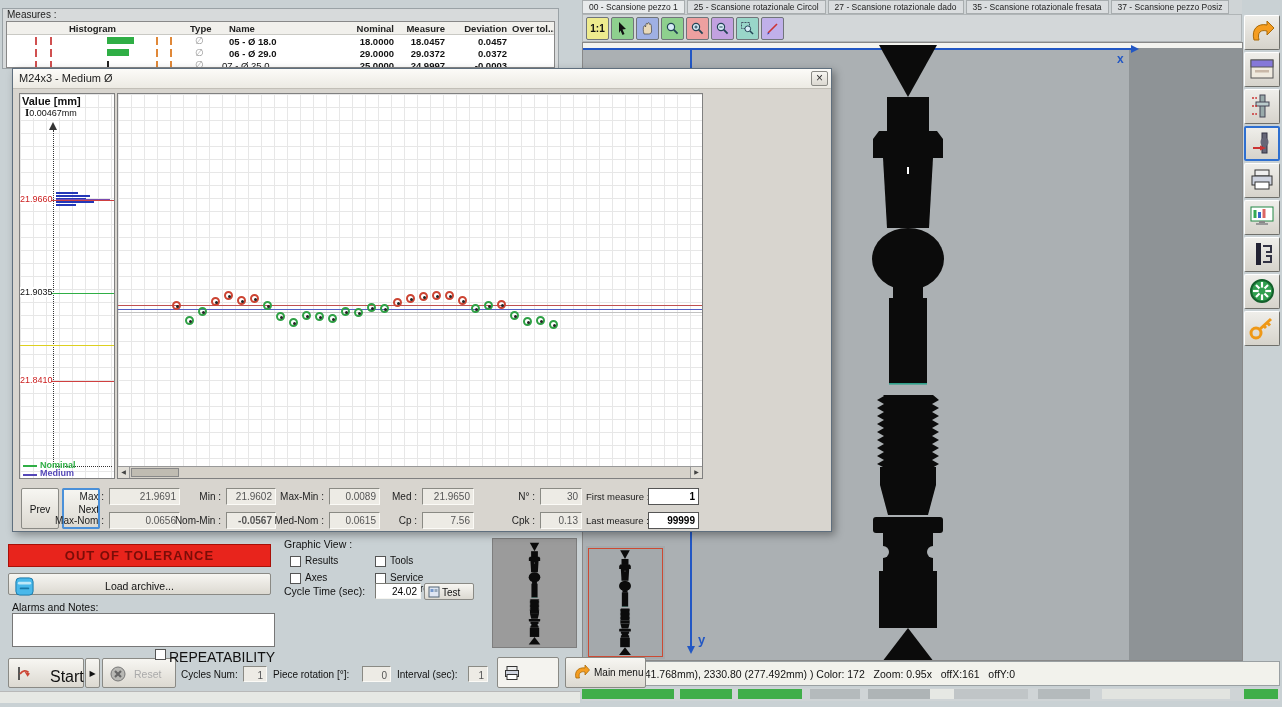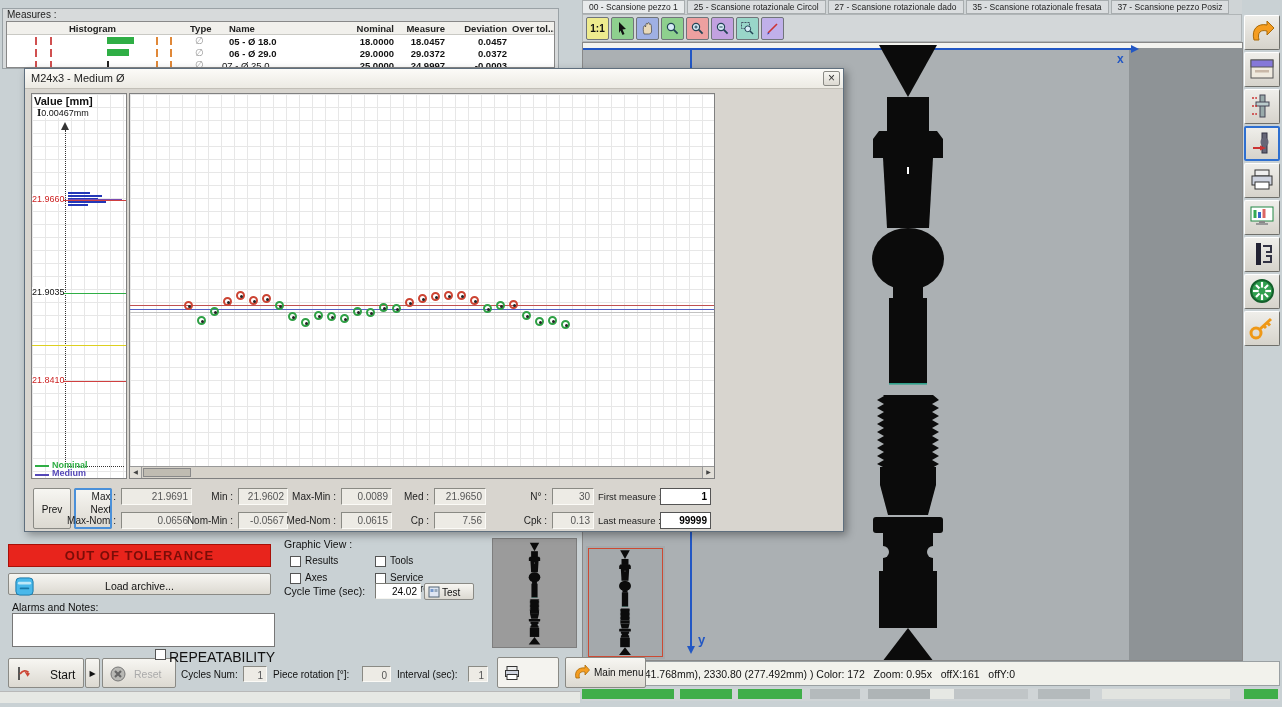--- a/index.html
+++ b/index.html
@@ -17,21 +17,21 @@
         linear-gradient(90deg,#e7e7e7 1px,transparent 1px);background-size:13px 13px;background-color:#fff;}
   
   #measures{left:2px;top:8px;width:557px;height:61px;background:#d7dadb;border:1px solid #9aa2a6;}
   #mtable{left:3px;top:12px;width:549px;height:47px;background:#fff;border:1px solid #888;overflow:hidden;}
   #mhead{left:0;top:0;width:100%;height:13px;background:#f1f0ec;border-bottom:1px solid #c9c9c4;}
   .hcell{position:absolute;top:1px;font-size:9.5px;font-weight:bold;color:#222;white-space:nowrap;}
   .mrow{position:absolute;left:0;width:100%;height:12px;}
   .mcell{position:absolute;top:1px;font-size:9.5px;white-space:nowrap;}
   .dash{position:absolute;top:2px;width:2px;height:8px;}
   
-  #dialog{left:24px;top:68px;width:820px;height:464px;background:#d8d5cf;border:1px solid #5f6f7e;
+  #dialog{left:12px;top:68px;width:820px;height:464px;background:#d8d5cf;border:1px solid #5f6f7e;
           box-shadow:3px 3px 8px rgba(0,0,0,.35);z-index:20;}
   #dtitle{left:0;top:0;width:100%;height:20px;background:linear-gradient(#fcfbf8,#eceae3);border-bottom:1px solid #c2bfb7;}
   #axispanel{left:6px;top:24px;width:96px;height:386px;border:1px solid #808080;overflow:hidden;}
   #chart{left:104px;top:24px;width:586px;height:386px;border:1px solid #808080;overflow:hidden;}
   .pt{position:absolute;width:9px;height:9px;border-radius:50%;border:2px solid;background:transparent;}
   .pt::after{content:"";position:absolute;left:2px;top:2px;width:3px;height:3px;border-radius:50%;background:#222;}
   .pt.r{border-color:#cc4433;}
   .pt.g{border-color:#2fa045;}
   .statlabel{position:absolute;font-size:10px;color:#222;text-align:right;white-space:nowrap;}
   .statbox{position:absolute;height:17px;}
@@ -399,21 +399,21 @@
         <div class="statbox gbox" style="left: 316px; top: 419px; width: 51px; font-weight: normal;">0.0089</div>
         <div class="statlabel" style="left: 334px; top: 422px; width: 70px; font-size: 10px;">Med :</div>
         <div class="statbox gbox" style="left: 409px; top: 419px; width: 52px; font-weight: normal;">21.9650</div>
         <div class="statlabel" style="left: 452px; top: 422px; width: 70px; font-size: 10px;">N° :</div>
         <div class="statbox gbox" style="left: 527px; top: 419px; width: 42px; font-weight: normal;">30</div>
         <div class="statlabel" style="left: 573px; top: 422px; width: 58px; font-size: 9.5px;">First measure :</div>
         <div class="statbox wbox" style="left: 635px; top: 419px; width: 51px; font-weight: bold;">1</div>
         <div class="statlabel" style="left: 21px; top: 446px; width: 70px; font-size: 10px;">Max-Nom :</div>
         <div class="statbox gbox" style="left: 96px; top: 443px; width: 71px; font-weight: normal;">0.0656</div>
         <div class="statlabel" style="left: 138px; top: 446px; width: 70px; font-size: 10px;">Nom-Min :</div>
-        <div class="statbox gbox" style="left: 213px; top: 443px; width: 50px; font-weight: normal;">-0.0567</div>
+        <div class="statbox gbox" style="left: 213px; top: 443px; width: 50px; font-weight: bold;">-0.0567</div>
         <div class="statlabel" style="left: 241px; top: 446px; width: 70px; font-size: 10px;">Med-Nom :</div>
         <div class="statbox gbox" style="left: 316px; top: 443px; width: 51px; font-weight: normal;">0.0615</div>
         <div class="statlabel" style="left: 334px; top: 446px; width: 70px; font-size: 10px;">Cp :</div>
         <div class="statbox gbox" style="left: 409px; top: 443px; width: 52px; font-weight: normal;">7.56</div>
         <div class="statlabel" style="left: 452px; top: 446px; width: 70px; font-size: 10px;">Cpk :</div>
         <div class="statbox gbox" style="left: 527px; top: 443px; width: 42px; font-weight: normal;">0.13</div>
         <div class="statlabel" style="left: 573px; top: 446px; width: 58px; font-size: 9.5px;">Last measure :</div>
         <div class="statbox wbox" style="left: 635px; top: 443px; width: 51px; font-weight: bold;">99999</div>
       </div>
   </div>
@@ -467,21 +467,21 @@
   </div>
 
   <div class="abs btn3d" style="left:8px;top:658px;width:76px;height:30px;">
     <span class="abs" style="left:6px;top:6px;">
       <svg width="18" height="18" viewBox="0 0 18 18">
           <path d="M4 2 v13" stroke="#333" stroke-width="1.6"></path>
           <path d="M5 9 C8 5 11 5 13.5 7.5" fill="none" stroke="#c43" stroke-width="1.8"></path>
           <polygon points="15,8.5 9.5,6.8 12.6,11.8" fill="#c43"></polygon>
         </svg>
     </span>
-    <span class="abs" style="left:41px;top:9px;font-size:12px;">Start</span>
+    <span class="abs" style="left:41px;top:9px;font-size:16px;">Start</span>
   </div>
   <div class="abs btn3d" style="left:85px;top:658px;width:15px;height:30px;font-size:8px;text-align:center;line-height:30px;">▶</div>
   <div class="abs btn3d" style="left:102px;top:658px;width:74px;height:30px;">
     <span class="abs" style="left:6px;top:6px;">
       <svg width="18" height="18" viewBox="0 0 18 18">
           <circle cx="9" cy="9" r="7" fill="#b8b8b4" stroke="#777"></circle>
           <path d="M6 6 L12 12 M12 6 L6 12" stroke="#666" stroke-width="2.2"></path>
         </svg>
     </span>
     <span class="abs" style="left:31px;top:9px;font-size:10.5px;color:#aaa;">Reset</span>

